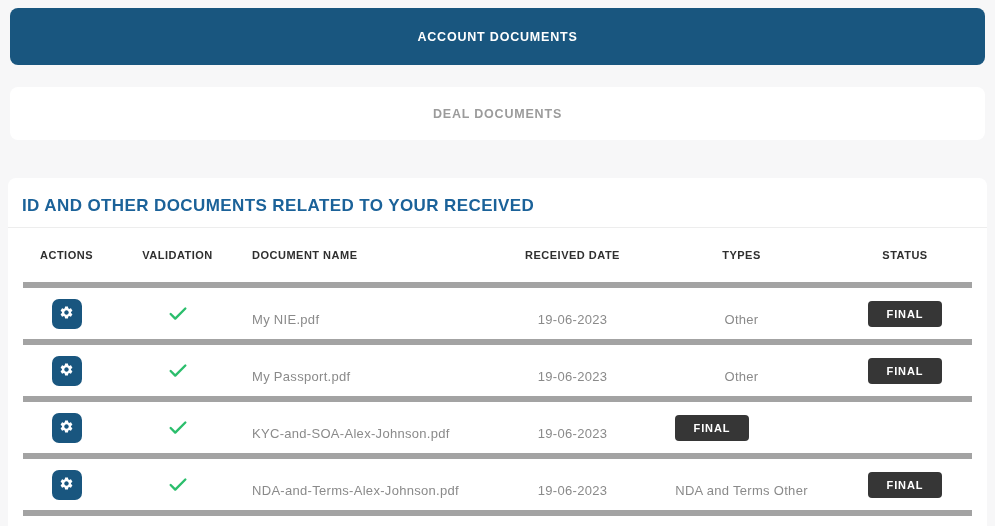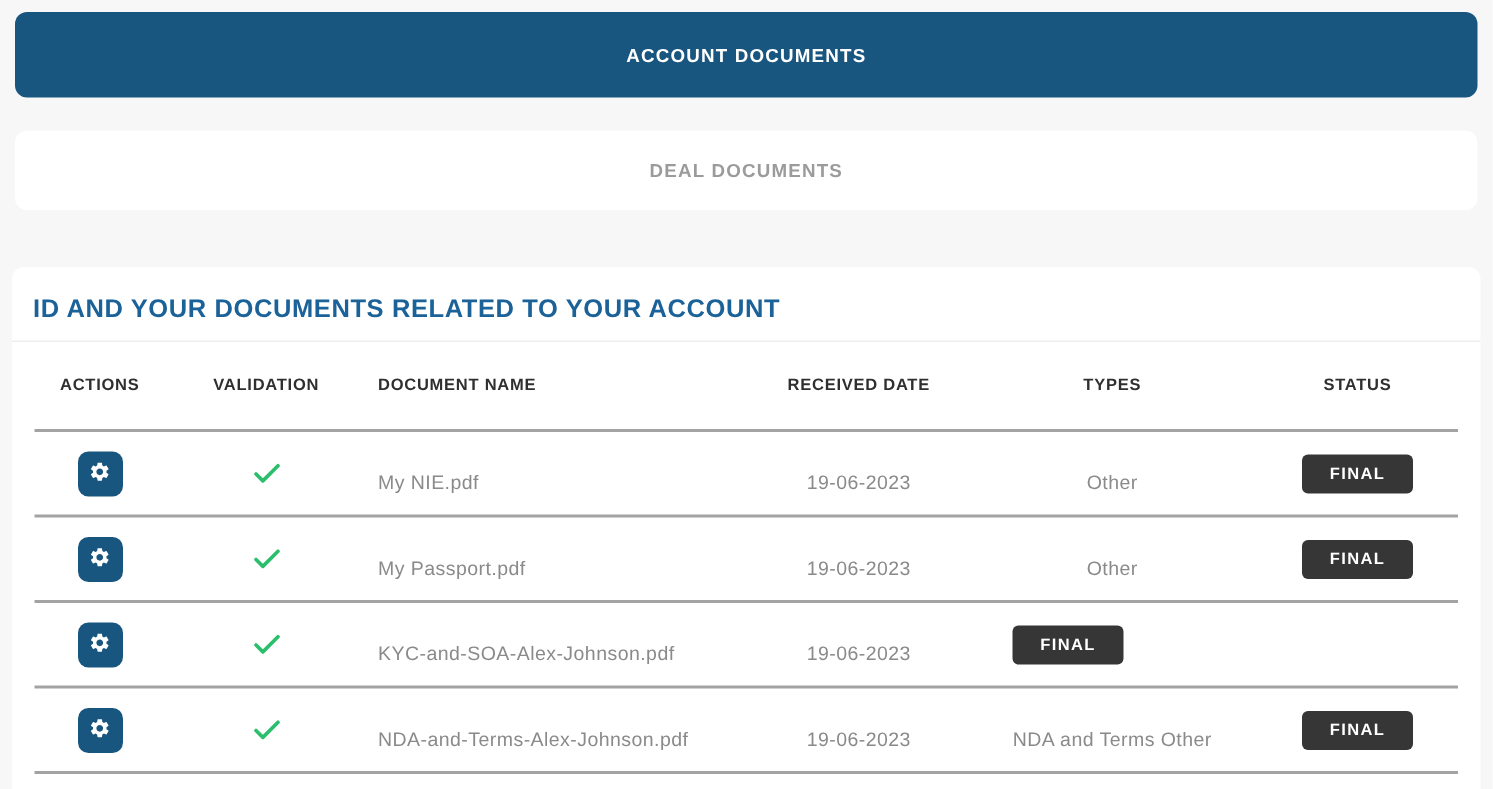--- a/index.html
+++ b/index.html
@@ -32,21 +32,21 @@
     height: 50px; padding: 18px 0 0 14px;
     font-size: 17px; font-weight: bold; letter-spacing: .4px;
     color: #1B6299;
     border-bottom: 1px solid #ededed;
   }
 
   
   .tbl { padding: 0 15px; }
   .trow {
     display: flex; align-items: center;
-    border-bottom: 2px solid #a3a3a3;
+    border-bottom: 6px solid #a3a3a3;
   }
   .thead-row { height: 60px; }
   .tdata-row { height: 57px; }
   .cell { flex: 0 0 auto; display: flex; align-items: center; justify-content: center; }
   .c-actions { width: 87px; }
   .c-valid   { width: 135px; }
   .c-name    { width: 255px; justify-content: flex-start; padding-left: 7px; }
   .c-date    { width: 145px; }
   .c-type    { width: 193px; }
   .c-status  { width: 134px; }
@@ -83,21 +83,21 @@
 
   <div class="tab-bar tab-account">
     <span>ACCOUNT DOCUMENTS</span>
   </div>
 
   <div class="tab-bar tab-deal">
     <span>DEAL DOCUMENTS</span>
   </div>
 
   <div class="card">
-    <div class="card-title">ID AND YOUR DOCUMENTS RELATED TO YOUR ACCOUNT</div>
+    <div class="card-title">ID AND OTHER DOCUMENTS RELATED TO YOUR RECEIVED</div>
 
     <div class="tbl">
 
       <div class="trow thead-row">
         <div class="cell c-actions th">ACTIONS</div>
         <div class="cell c-valid   th">VALIDATION</div>
         <div class="cell c-name    th">DOCUMENT NAME</div>
         <div class="cell c-date    th">RECEIVED DATE</div>
         <div class="cell c-type    th">TYPES</div>
         <div class="cell c-status  th">STATUS</div>

